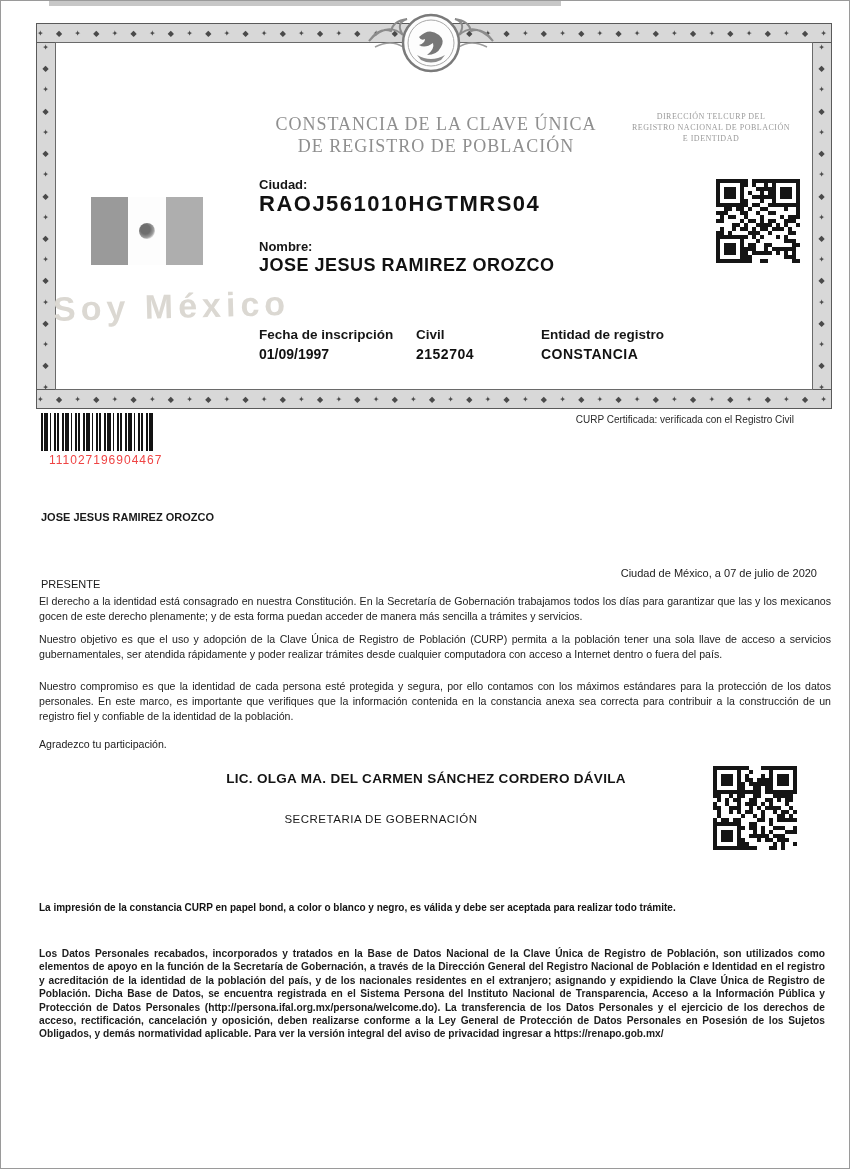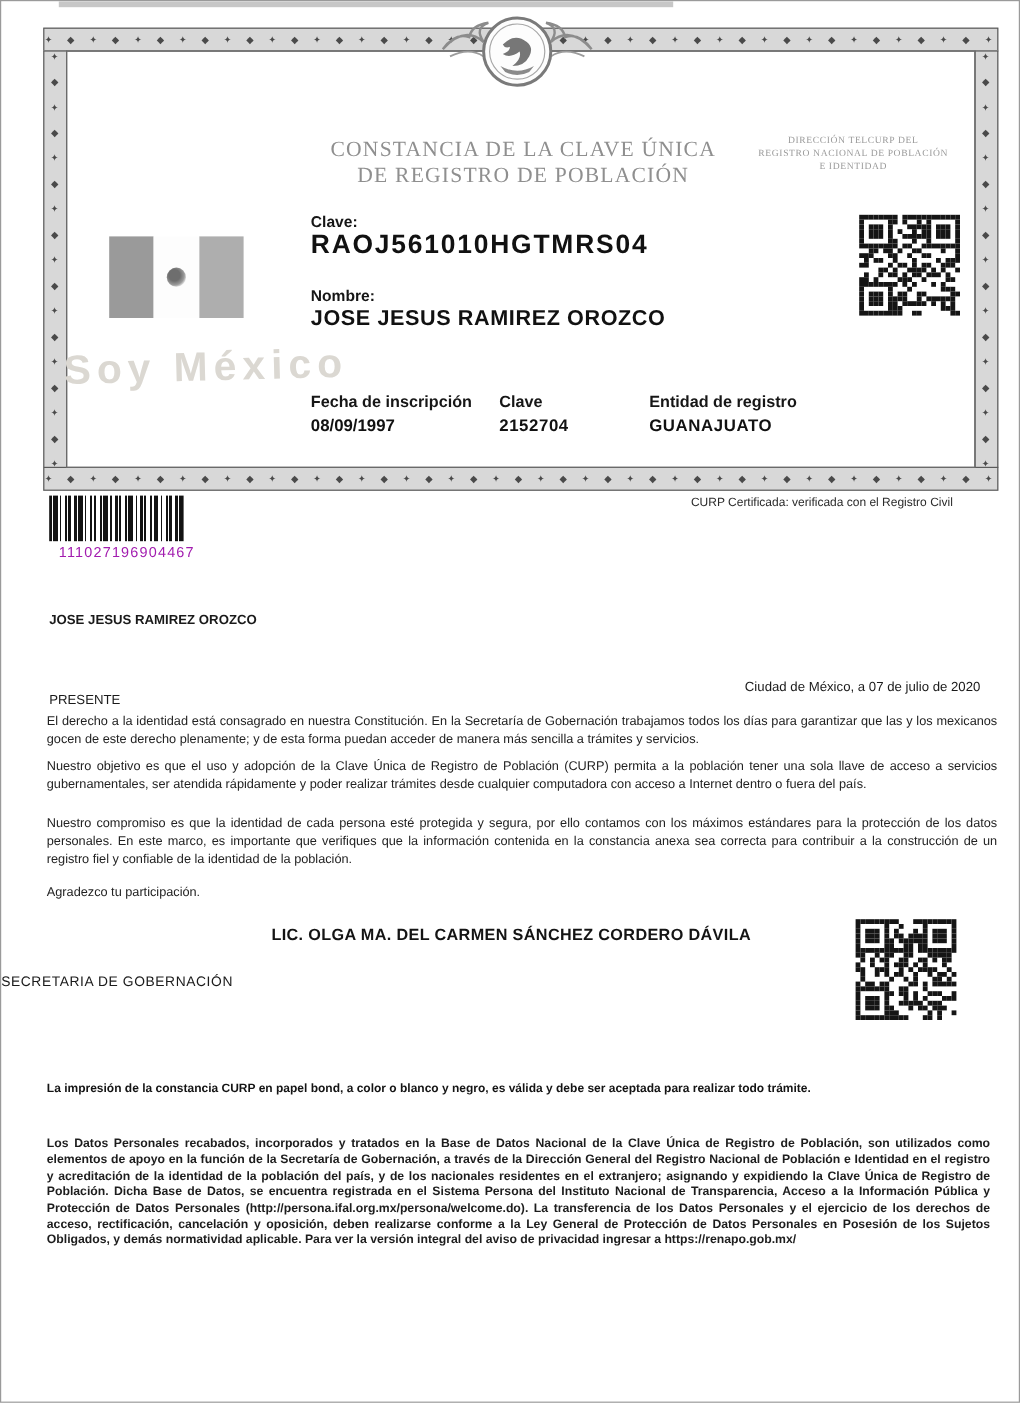--- a/index.html
+++ b/index.html
@@ -75,40 +75,40 @@
   .qr i{position:absolute;background:#151515;}
   .qr-top{left:715px;top:178px;width:84px;height:84px;}
   .qr-bottom{left:712px;top:765px;width:84px;height:84px;}
   .barcode{
     position:absolute;left:40px;top:412px;width:112px;height:38px;
     background:repeating-linear-gradient(90deg,
       #121212 0 2px,#fff 2px 3px,#121212 3px 7px,#fff 7px 9px,
       #121212 9px 10px,#fff 10px 13px,#121212 13px 15px,#fff 15px 16px,
       #121212 16px 18px,#fff 18px 21px);
   }
-  .barcode-number{position:absolute;left:48px;top:452px;font-size:12px;letter-spacing:1px;color:#a21caf;}
+  .barcode-number{position:absolute;left:48px;top:452px;font-size:12px;letter-spacing:1px;color:#ef4444;}
   .certified-note{position:absolute;right:55px;top:413px;font-size:10px;color:#2a2a2a;}
   
   .addressee{position:absolute;left:40px;top:510px;font-size:11px;font-weight:bold;color:#1a1a1a;}
   .dateline{position:absolute;right:32px;top:566px;font-size:11px;color:#1a1a1a;}
   .salutation{position:absolute;left:40px;top:577px;font-size:11px;color:#1a1a1a;}
   .para{
     position:absolute;left:38px;width:792px;font-size:10.6px;line-height:15px;
     text-align:justify;color:#222;
   }
   .para.p1{top:593px;}
   .para.p2{top:631px;}
   .para.p3{top:678px;}
   .closing{position:absolute;left:38px;top:737px;font-size:10.6px;color:#222;}
   .signer-name{
     position:absolute;left:0;top:770px;width:850px;text-align:center;
     font-weight:bold;font-size:13.5px;color:#141414;letter-spacing:.3px;
   }
   .signer-title{
-    position:absolute;left:0;top:812px;width:760px;
+    position:absolute;left:0;top:812px;width:760px;text-align:center;
     font-size:11.5px;color:#1a1a1a;letter-spacing:.5px;
   }
   .contact-line{position:absolute;left:38px;top:866px;width:700px;font-size:10px;color:#222;}
   .contact-line b{font-size:10.2px;}
   .print-note{position:absolute;left:38px;top:901px;width:792px;font-size:10px;font-weight:bold;color:#141414;}
   .free-heading{
     position:absolute;left:0;top:918px;width:850px;text-align:center;
     font-weight:bold;font-size:14.5px;color:#121212;letter-spacing:.5px;
   }
   .privacy{
@@ -155,30 +155,30 @@
   <div class="flag">
     <div class="b1"></div>
     <div class="b2">
       <div class="emblem"></div>
     </div>
     <div class="b3"></div>
   </div>
 
   <div class="watermark">Soy México</div>
 
-  <div class="fld-label clave-label">Clave:</div>
+  <div class="fld-label clave-label">Ciudad:</div>
   <div class="fld-value clave-value">RAOJ561010HGTMRS04</div>
   <div class="fld-label nombre-label">Nombre:</div>
   <div class="fld-value nombre-value">JOSE JESUS RAMIREZ OROZCO</div>
   <div class="fld-label fecha-label">Fecha de inscripción</div>
-  <div class="fld-value fecha-value">08/09/1997</div>
-  <div class="fld-label folio-label">Clave</div>
+  <div class="fld-value fecha-value">01/09/1997</div>
+  <div class="fld-label folio-label">Civil</div>
   <div class="fld-value folio-value">2152704</div>
   <div class="fld-label entidad-label">Entidad de registro</div>
-  <div class="fld-value entidad-value">GUANAJUATO</div>
+  <div class="fld-value entidad-value">CONSTANCIA</div>
 
   <div class="qr qr-top">
       <i style="left:0px;top:0px;width:4px;height:4px"></i>
       <i style="left:4px;top:0px;width:4px;height:4px"></i>
       <i style="left:8px;top:0px;width:4px;height:4px"></i>
       <i style="left:12px;top:0px;width:4px;height:4px"></i>
       <i style="left:16px;top:0px;width:4px;height:4px"></i>
       <i style="left:20px;top:0px;width:4px;height:4px"></i>
       <i style="left:24px;top:0px;width:4px;height:4px"></i>
       <i style="left:28px;top:0px;width:4px;height:4px"></i>

